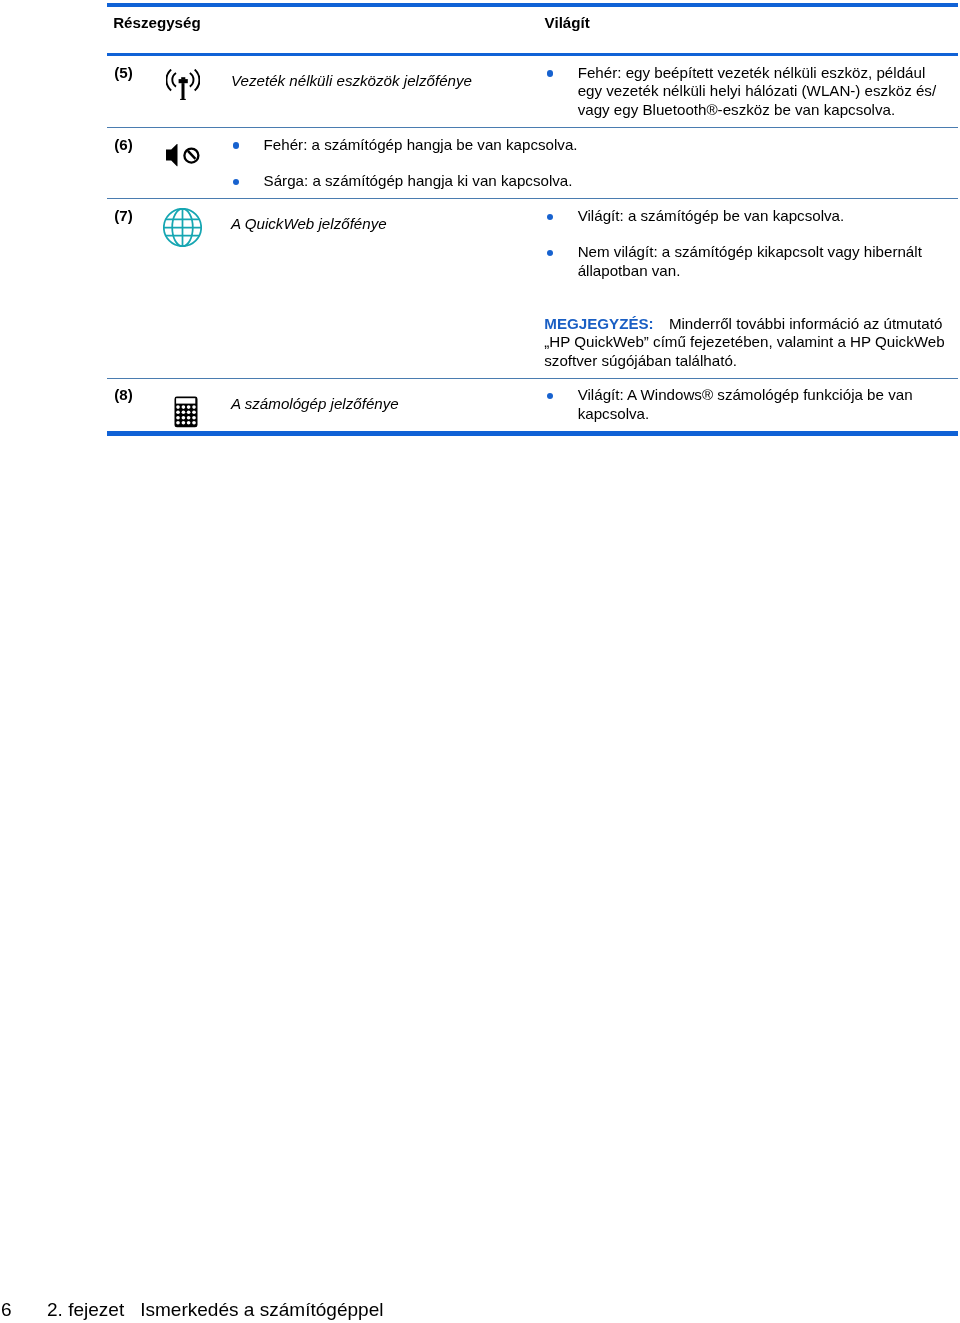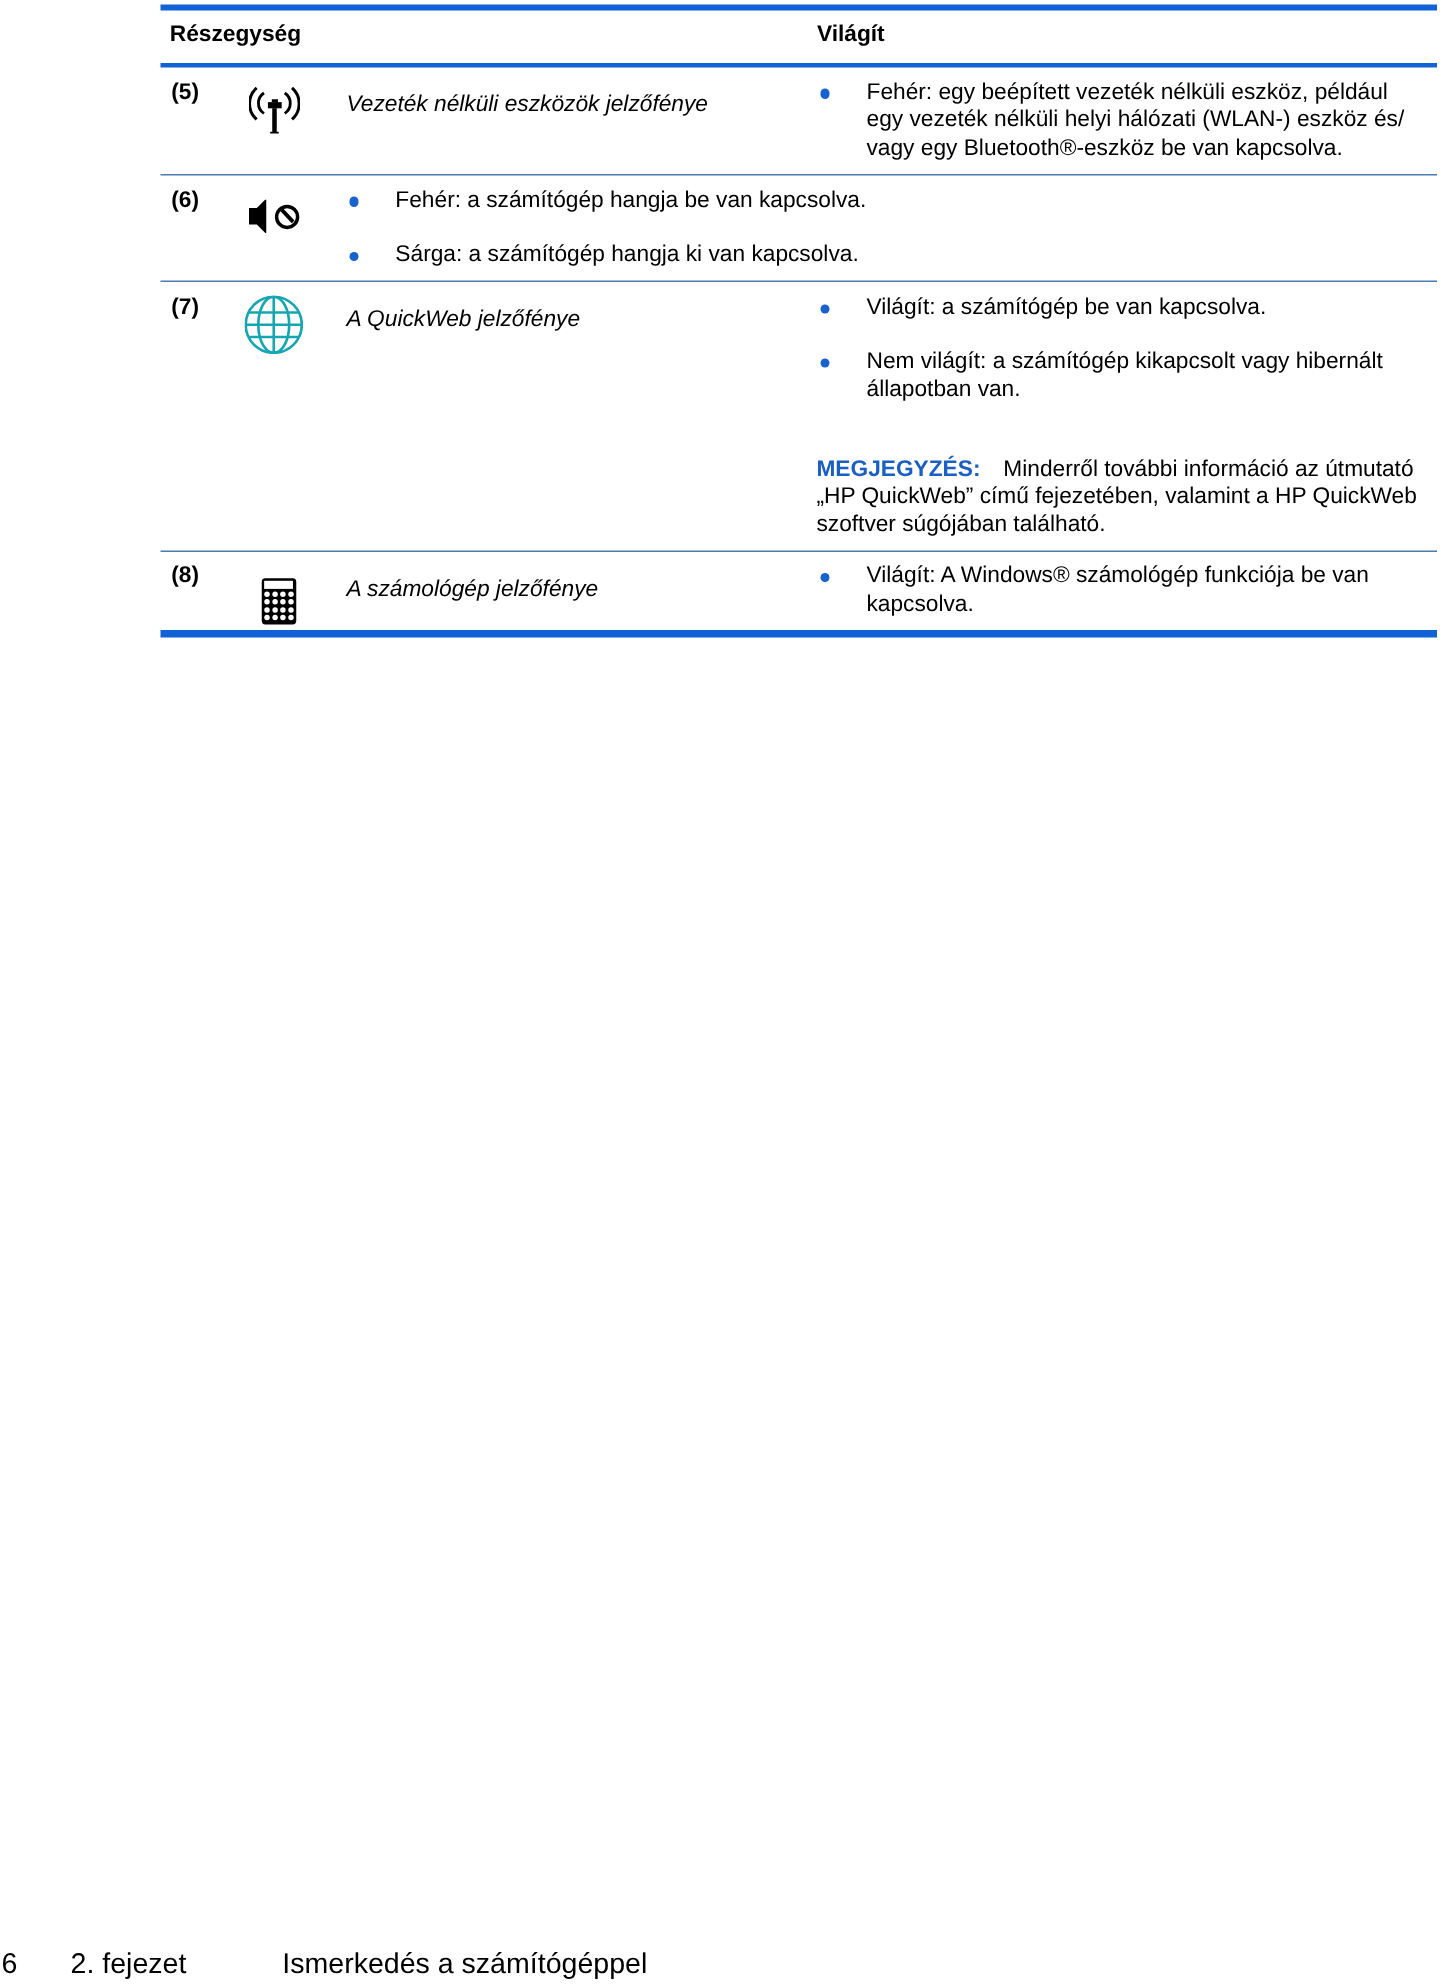--- a/index.html
+++ b/index.html
@@ -13,21 +13,21 @@
   .page { position:absolute; left:0; top:0; width:960px; height:1323px; }
 
   
   .tbl { position:absolute; left:106.6px; top:2.9px; width:851.4px; }
 
   .rule-top    { height:3.8px; background:#1062d6; }
   .rule-hdr    { height:3.6px; background:#1062d6; }
   .rule-row    { height:1.1px; background:#4a7cb0; }
   .rule-bottom { height:4.8px; background:#1062d6; }
 
-  .hdr-row { height:35px; position:relative; }
+  .hdr-row { height:46px; position:relative; }
   .hdr-cell {
     position:absolute; top:7.7px;
     font-weight:bold; font-size:15.15px; line-height:18.6px;
   }
   .hdr-c1 { left:6.6px; }
   .hdr-c2 { left:438px; }
 
   .row { display:flex; align-items:flex-start; font-size:15.15px; line-height:18.6px; }
   .cell { box-sizing:border-box; }
   .c-num  { width:48px;  padding-left:7.6px; font-weight:bold; padding-top:7.4px; }
@@ -55,21 +55,21 @@
   .note-label { color:#1a5fc4; font-weight:bold; }
   .nbsp-gap { letter-spacing:3.4px; }
 
   
   .footer {
     position:absolute; left:0; top:1299.1px; width:960px;
     font-size:19.05px; line-height:21px; white-space:nowrap;
   }
   .footer .pg   { position:absolute; left:1.0px; top:0; }
   .footer .chap { position:absolute; left:47px; top:0; }
-  .footer .ttl  { position:absolute; left:140.2px; top:0;margin-left:48px; }
+  .footer .ttl  { position:absolute; left:140.2px; top:0; }
 
   svg { display:block; }
 </style>
 </head>
 <body>
 
 <div class="page">
 
   <div class="tbl">
 

